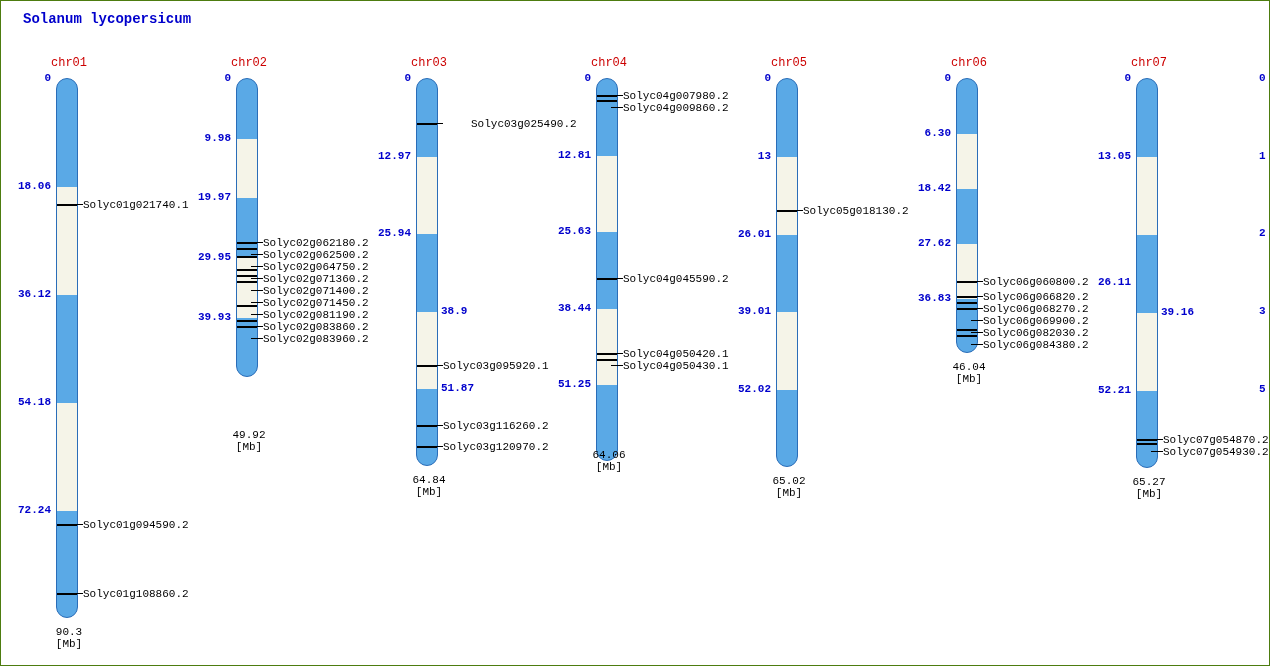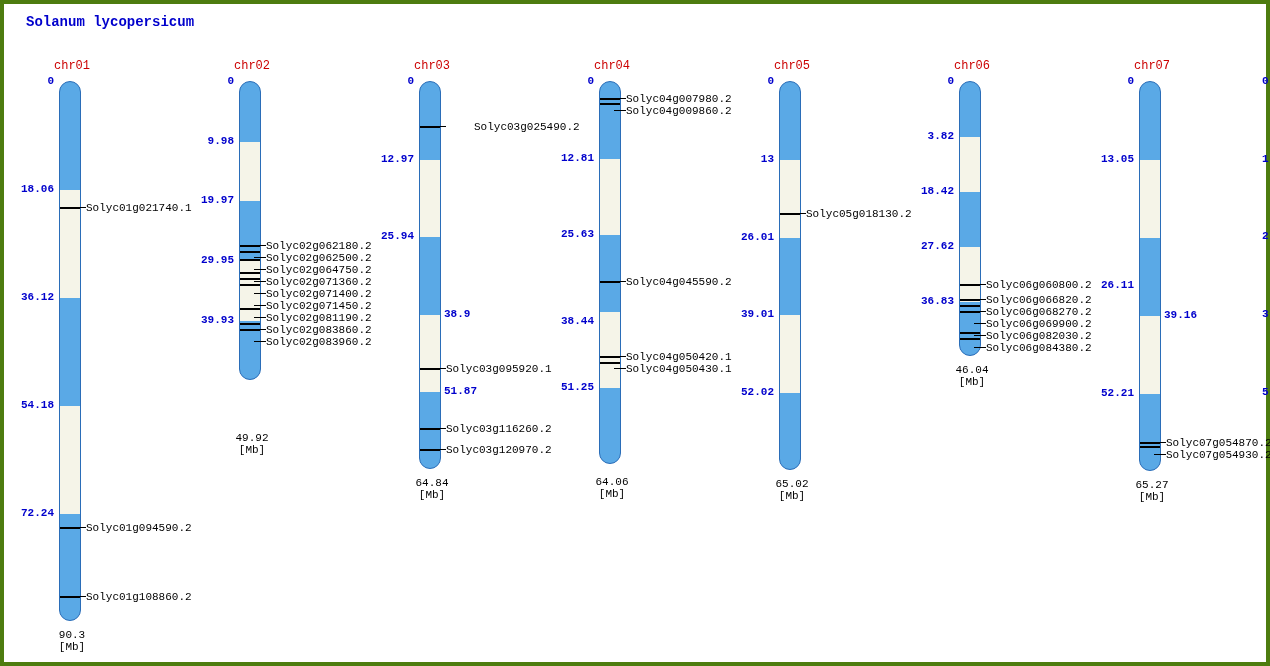--- a/index.html
+++ b/index.html
@@ -8,21 +8,21 @@
     background: #ffffff;
     font-family: "Courier New", monospace;
     font-size: 11px;
     overflow: hidden;
   }
   .frame {
     position: relative;
     width: 1270px;
     height: 666px;
     box-sizing: border-box;
-    border: 4px solid #4d7c0f;
+    border: 1px solid #4d7c0f;
     background: #ffffff;
   }
   .title {
     position: absolute;
     left: 22px;
     top: 10px;
     color: #0000cc;
     font-weight: bold;
     font-size: 14px;
   }
@@ -214,33 +214,33 @@
             <div class="gene-mark" style="top: 15.7442px;"></div>
             <div class="gene-mark" style="top: 20.5282px;"></div>
             <div class="gene-mark" style="top: 199.332px;"></div>
             <div class="gene-mark" style="top: 274.083px;"></div>
             <div class="gene-mark" style="top: 280.063px;"></div>
           </div>
         </div>
         <div class="tick-label" style="top: 16px; left: 5px;">0</div>
         <div class="tick-label" style="top: 92.6047px; left: 5px;">12.81</div>
         <div class="tick-label" style="top: 169.269px; left: 5px;">25.63</div>
-        <div class="tick-label" style="top: 256px; left: 5px;">38.44</div>
+        <div class="tick-label" style="top: 246px; left: 5px;">38.44</div>
         <div class="tick-label" style="top: 322.478px; left: 5px;">51.25</div>
         <div class="gene-label" style="top: 33.7442px; left: 82px;">Solyc04g007980.2</div>
         <div class="connector" style="top: 38.7442px; left: 70px;"></div>
         <div class="gene-label" style="top: 45.7442px; left: 82px; text-align: right;">Solyc04g009860.2</div>
         <div class="connector" style="top: 50.7442px; left: 70px;"></div>
         <div class="gene-label" style="top: 217.332px; left: 82px;">Solyc04g045590.2</div>
         <div class="connector" style="top: 222.332px; left: 70px;"></div>
         <div class="gene-label" style="top: 292.083px; left: 82px;">Solyc04g050420.1</div>
         <div class="connector" style="top: 297.083px; left: 70px;"></div>
         <div class="gene-label" style="top: 304.083px; left: 82px;">Solyc04g050430.1</div>
         <div class="connector" style="top: 309.083px; left: 70px;"></div>
-        <div class="size-label" style="top: 417px; left: 38px;">64.06<br>[Mb]</div>
+        <div class="size-label" style="top: 393px; left: 38px;">64.06<br>[Mb]</div>
       </div>
       <div class="chrom-col" style="left: 720px;">
         <div class="chrom-name">chr05</div>
         <div class="chrom-body-wrap">
           <div class="chrom-body" style="height: 388.824px;">
             <div class="band" style="top: 77.7409px; height: 77.8007px;"></div>
             <div class="band" style="top: 233.282px; height: 77.8007px;"></div>
             <div class="gene-mark" style="top: 130.561px;"></div>
           </div>
         </div>
@@ -261,21 +261,21 @@
             <div class="band" style="top: 165.169px; height: 55.0764px;"></div>
             <div class="gene-mark" style="top: 202.322px;"></div>
             <div class="gene-mark" style="top: 217.272px;"></div>
             <div class="gene-mark" style="top: 223.252px;"></div>
             <div class="gene-mark" style="top: 229.233px;"></div>
             <div class="gene-mark" style="top: 250.163px;"></div>
             <div class="gene-mark" style="top: 256.143px;"></div>
           </div>
         </div>
         <div class="tick-label" style="top: 16px; left: 5px;">0</div>
-        <div class="tick-label" style="top: 71.0764px; left: 5px;">3.82</div>
+        <div class="tick-label" style="top: 71.0764px; left: 5px;">6.30</div>
         <div class="tick-label" style="top: 126.153px; left: 5px;">18.42</div>
         <div class="tick-label" style="top: 181.169px; left: 5px;">27.62</div>
         <div class="tick-label" style="top: 236.246px; left: 5px;">36.83</div>
         <div class="gene-label" style="top: 220.322px; left: 82px;">Solyc06g060800.2</div>
         <div class="connector" style="top: 225.322px; left: 70px;"></div>
         <div class="gene-label" style="top: 235.272px; left: 82px;">Solyc06g066820.2</div>
         <div class="connector" style="top: 240.272px; left: 70px;"></div>
         <div class="gene-label" style="top: 247.272px; left: 82px;">Solyc06g068270.2</div>
         <div class="connector" style="top: 252.272px; left: 70px;"></div>
         <div class="gene-label" style="top: 259.272px; left: 82px;">Solyc06g069900.2</div>

